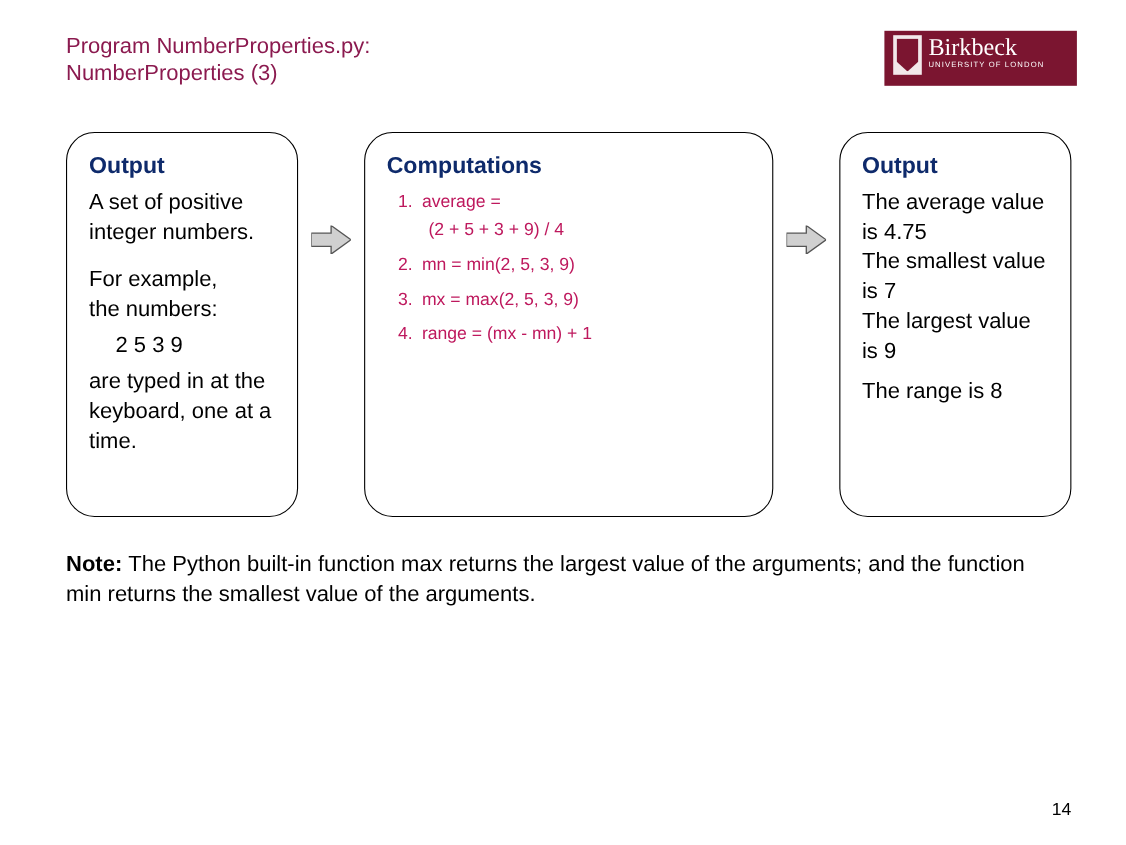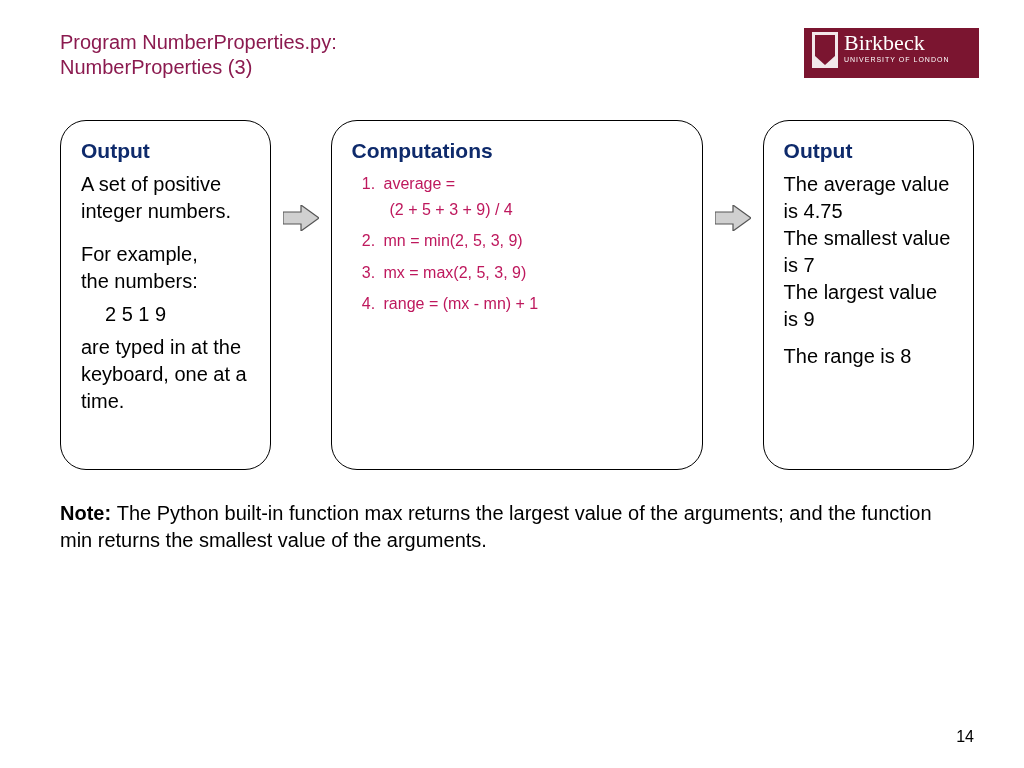--- a/index.html
+++ b/index.html
@@ -49,21 +49,21 @@
     <span>NumberProperties </span><span class="paren">(3)</span>
   </h1>
 
   <div class="row">
 
     <div class="box input">
       <div class="box-title">Output</div>
       <div class="body-text">A  set of positive integer numbers.</div>
       <div class="body-text gap-top">For example,</div>
       <div class="body-text">the numbers:</div>
-      <div class="body-text indent" style="margin-top:6px;">2   5   1   9</div>
+      <div class="body-text indent" style="margin-top:6px;">2   5   3   9</div>
       <div class="body-text" style="margin-top:6px;">are typed in at the keyboard, one at a time.</div>
     </div>
 
     <div class="arrow">
       <svg width="36" height="26" viewBox="0 0 36 26">
         <polygon points="0,7 18,7 18,0 36,13 18,26 18,19 0,19" fill="#d0d0d0" stroke="#555" stroke-width="1.2"></polygon>
       </svg>
     </div>
 
     <div class="box comp">

